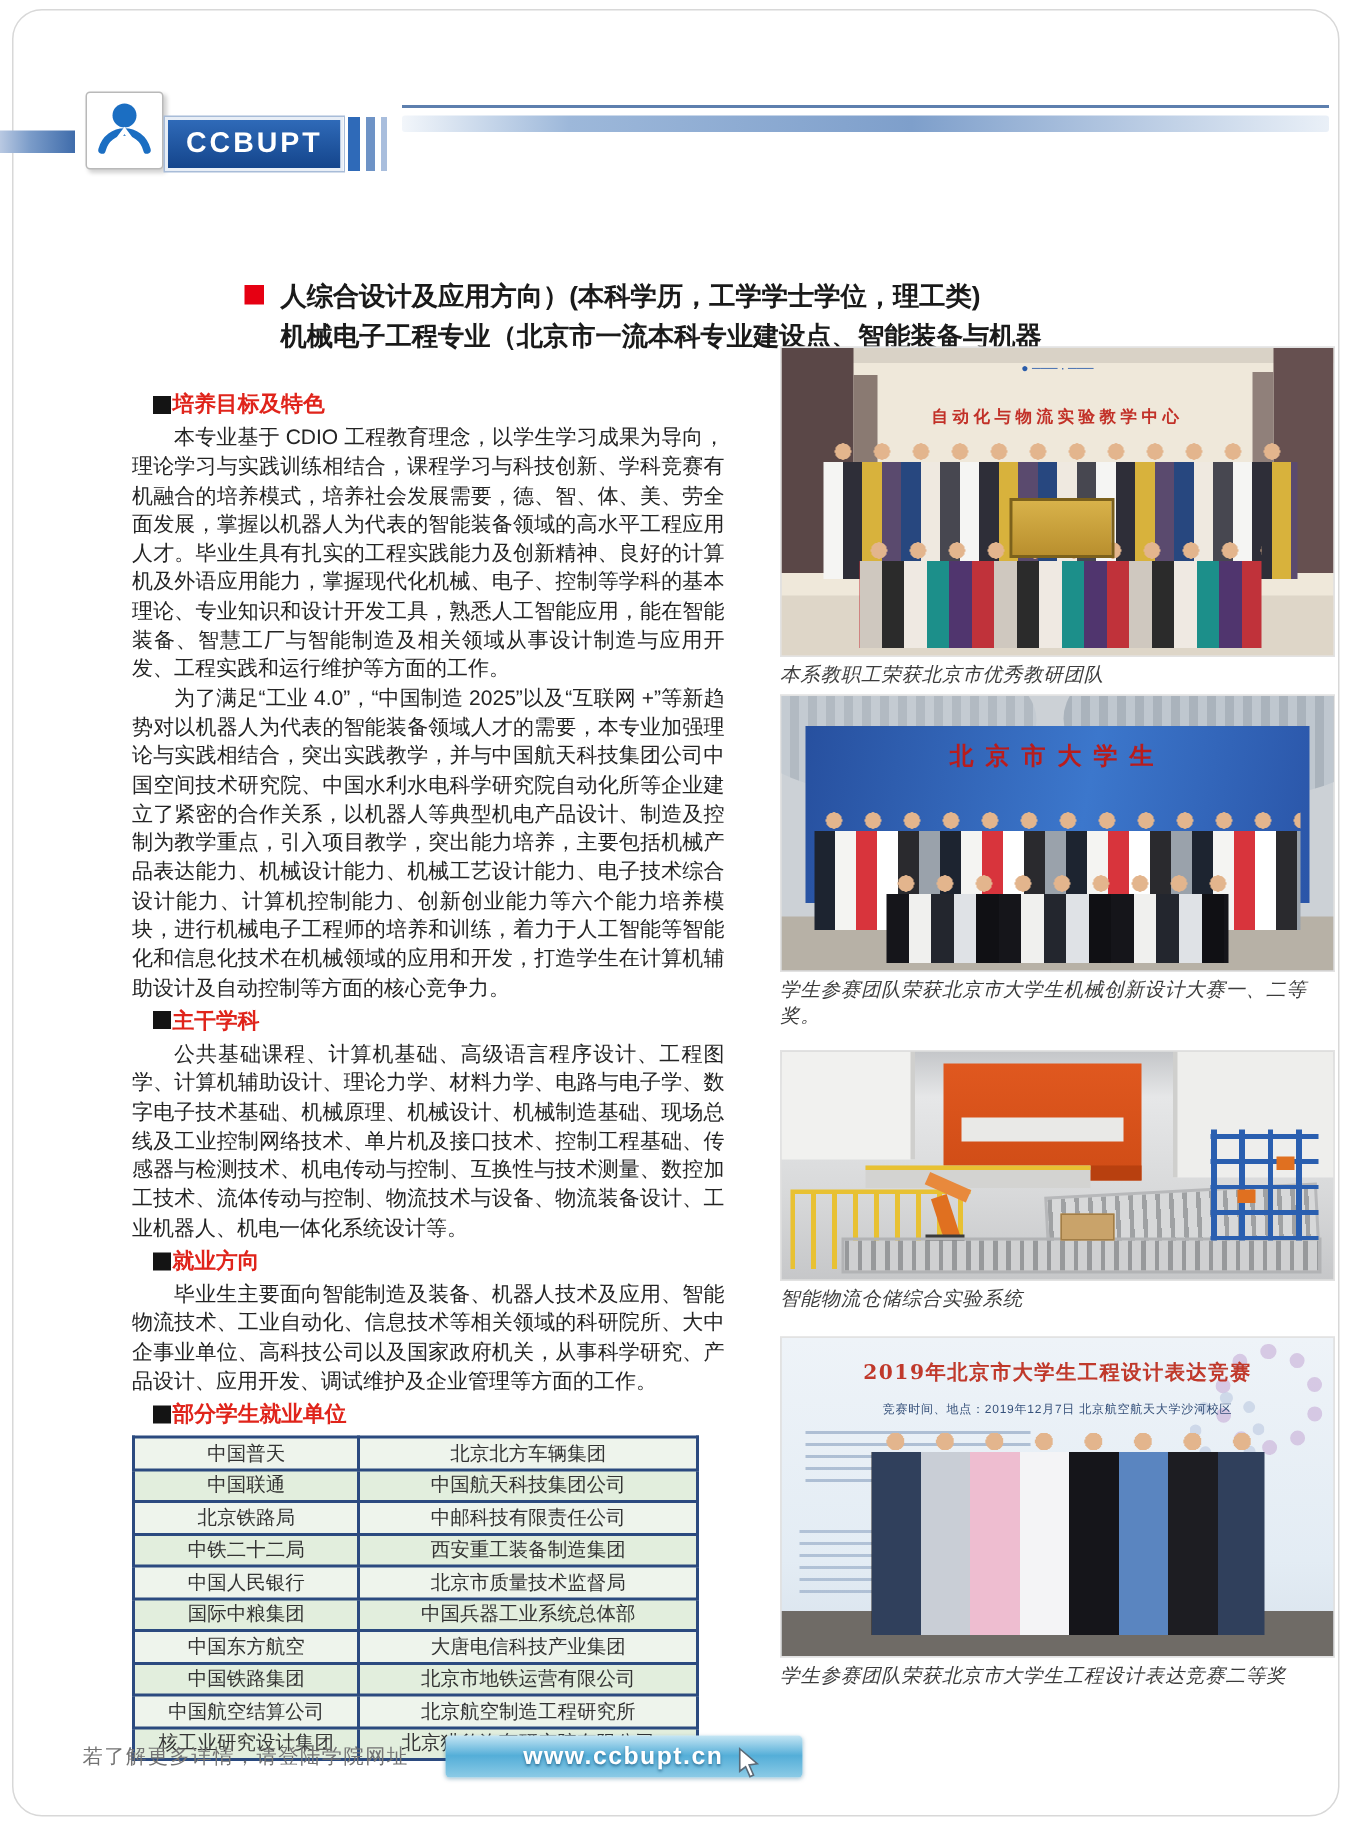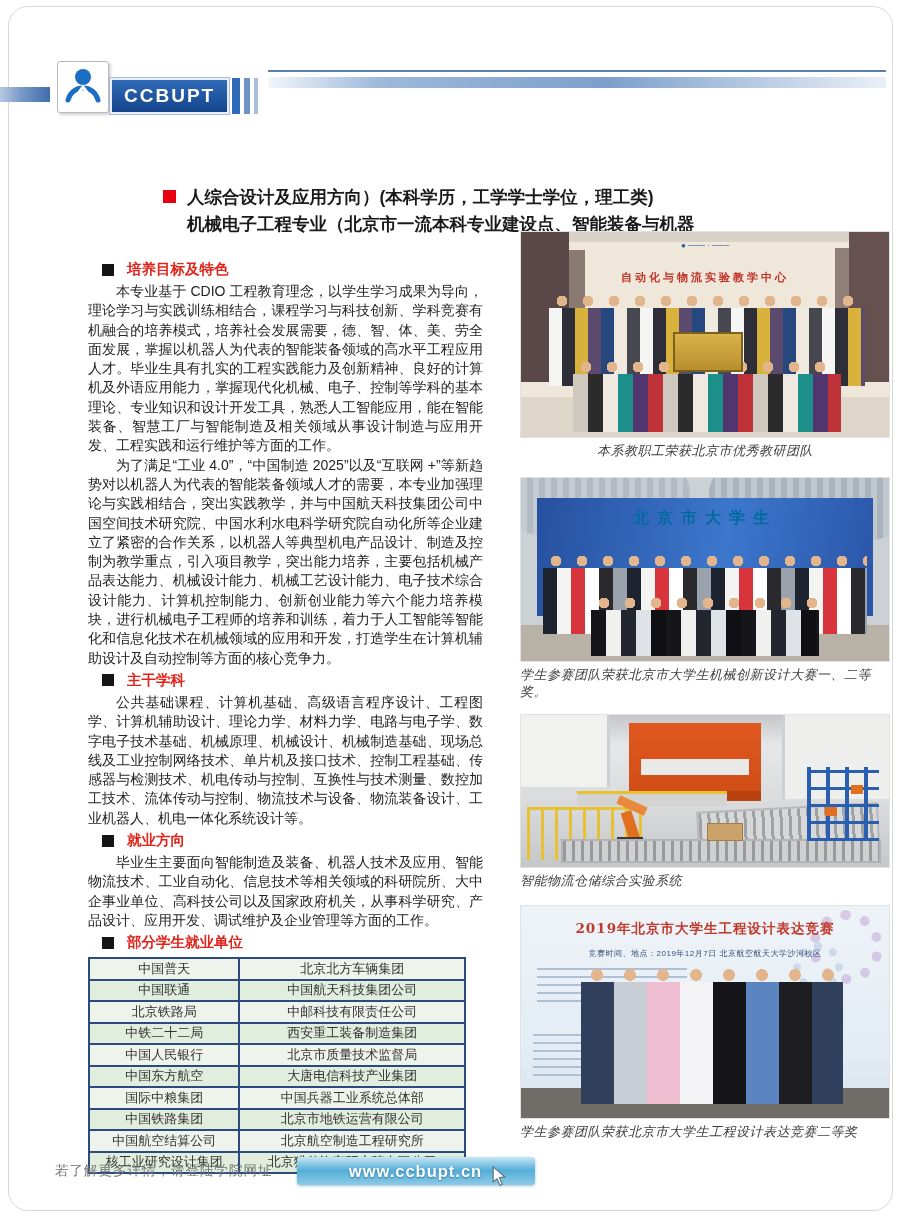--- a/index.html
+++ b/index.html
@@ -29,39 +29,39 @@
   .hdr-band{position:absolute;left:268px;right:14px;top:17px;height:11px;border-radius:2px;
     background:linear-gradient(90deg,rgba(170,195,225,.15),#9db8da 18%,#7e9fcb 55%,rgba(170,195,225,.25));}
 
   
   .title-block{position:absolute;top:184px;left:163px;width:608px;display:flex;gap:11px;}
   .title-sq{width:13px;height:13px;background:#e60012;margin-top:6px;flex:none;}
   .title-text{font-size:17.5px;font-weight:bold;line-height:27px;color:#1a1a1a;}
 
   
   .left-col{position:absolute;top:257px;left:55px;width:428px;}
-  .sec-head{display:flex;align-items:center;gap:13px;margin:3px 0 3px 0;padding-left:47px;}
+  .sec-head{display:flex;align-items:center;gap:1px;margin:3px 0 3px 0;padding-left:47px;}
   .sec-head .bsq{width:12px;height:12px;background:#141414;flex:none;}
   .sec-head .htxt{color:#e0241b;font-weight:bold;font-size:14.5px;}
   .sec-body{margin-left:33px;width:395px;}
   .para{font-size:14px;line-height:19.3px;text-align:justify;text-indent:2em;margin:0;color:#242424;}
 
   table.employers{border-collapse:collapse;margin:5px 0 0 33px;width:378px;}
   table.employers td{border:2px solid #2b4a7f;height:19.5px;text-align:center;
     font-size:13px;color:#333;padding:0 4px;}
   table.employers td:first-child{width:40%;}
   table.employers tr:nth-child(odd) td{background:#eef4ec;}
   table.employers tr:nth-child(even) td{background:#e2eedd;}
 
   
   .right-col{position:absolute;top:231px;left:520px;width:370px;}
   .photo{position:relative;width:368px;border:1px solid #e2e2e2;overflow:hidden;background:#ddd;}
   .caption{font-family:"DejaVu Serif",serif;font-style:italic;font-size:13px;color:#3c3c3c;
     margin:4px 0 0 0;letter-spacing:.5px;line-height:17px;}
-  .cap-gap1{margin-bottom:18px;text-align:center;}
+  .cap-gap1{margin-bottom:4px;}
   .cap-gap2{margin-bottom:14px;}
   .cap-gap3{margin-bottom:16px;}
   .abs{position:absolute;}
   .heads{height:14px;background-image:radial-gradient(circle 5.5px at 13px 7px,#e3b58d 97%,transparent);
     background-size:26px 14px;background-repeat:repeat-x;}
 
   
   .photo1{height:205px;}
   .p1-wall{inset:0;background:#efe8da;}
   .p1-top{left:0;right:0;top:0;height:10px;background:#d9d2c6;}
@@ -82,21 +82,21 @@
 
   
   .photo2{height:183px;}
   .p2-sky{inset:0;background:#ccd1d6;}
   .p2-dome-l{left:-30px;top:-34px;width:200px;height:100px;border-radius:50%;
     background:repeating-linear-gradient(90deg,#b2bac2 0 6px,#c4cbd2 6px 12px);}
   .p2-dome-r{right:-40px;top:-40px;width:220px;height:110px;border-radius:50%;
     background:repeating-linear-gradient(90deg,#aab3bc 0 6px,#bfc7cf 6px 12px);}
   .p2-board{left:16px;right:16px;top:20px;height:118px;
     background:linear-gradient(100deg,#27509f,#3c77cc 55%,#2a55a8);}
-  .p2-line1{top:30px;left:0;right:0;text-align:center;color:#0369a1;font-weight:bold;
+  .p2-line1{top:30px;left:0;right:0;text-align:center;color:#b91c1c;font-weight:bold;
     font-size:16px;letter-spacing:8px;}
   .p2-line2{top:56px;left:0;right:0;text-align:center;color:#f2f5fa;font-weight:bold;
     font-size:14.5px;letter-spacing:4px;}
   .p2-ground{left:0;right:0;bottom:0;height:36px;background:#b7b1a6;}
   .p2-back{left:22px;right:22px;top:76px;}
   .p2-back .torsos{height:66px;background:repeating-linear-gradient(90deg,#1d2430 0 14px,#f4f4f2 14px 28px,#d8343c 28px 42px,#ffffff 42px 56px,#2a2a2e 56px 70px,#9aa2ab 70px 84px);}
   .p2-front{left:70px;right:70px;top:118px;}
   .p2-front .torsos{height:46px;background:repeating-linear-gradient(90deg,#15151a 0 15px,#f0f0ee 15px 30px,#23262e 30px 45px,#dfe2e6 45px 60px,#101014 60px 75px);}
 
   
@@ -236,26 +236,26 @@
         </tr>
         <tr>
           <td>中铁二十二局</td>
           <td>西安重工装备制造集团</td>
         </tr>
         <tr>
           <td>中国人民银行</td>
           <td>北京市质量技术监督局</td>
         </tr>
         <tr>
+          <td>国际中粮集团</td>
+          <td>中国兵器工业系统总体部</td>
+        </tr>
+        <tr>
           <td>中国东方航空</td>
           <td>大唐电信科技产业集团</td>
-        </tr>
-        <tr>
-          <td>国际中粮集团</td>
-          <td>中国兵器工业系统总体部</td>
         </tr>
         <tr>
           <td>中国铁路集团</td>
           <td>北京市地铁运营有限公司</td>
         </tr>
         <tr>
           <td>中国航空结算公司</td>
           <td>北京航空制造工程研究所</td>
         </tr>
         <tr>

